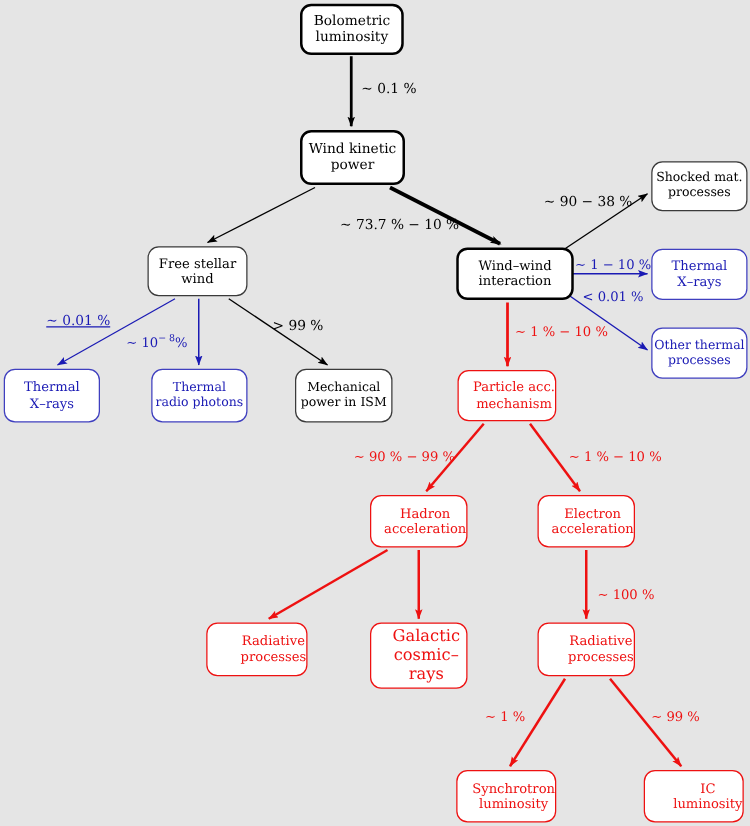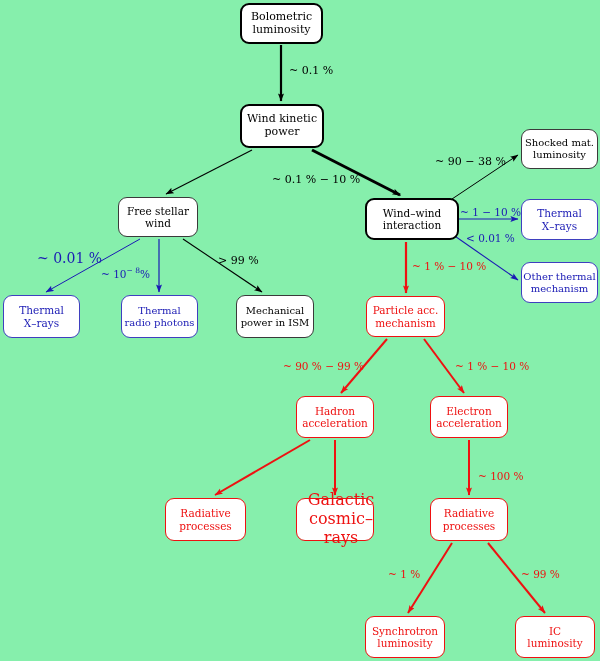--- a/index.html
+++ b/index.html
@@ -1,29 +1,29 @@
 <!DOCTYPE html>
 <html><head>
 <meta charset="utf-8">
 <style>
   html,body{margin:0;padding:0;background:#ffffff;}
   body{width:600px;height:661px;overflow:hidden;
        font-family:"DejaVu Serif","Liberation Serif",serif;}
-  #stage{position:relative;width:600px;height:661px;background:#86efac;}
+  #stage{position:relative;width:600px;height:661px;background:#e5e5e5;}
   svg#edges{position:absolute;left:0;top:0;width:600px;height:661px;}
 
   .node{position:absolute;box-sizing:border-box;display:flex;
         align-items:center;justify-content:center;text-align:center;
         border-radius:9px;background:#ffffff;line-height:1.18;}
   .node span{display:block;white-space:pre-line;}
 
   .n-black{border:2.2px solid #000000;color:#000000;}
   .n-thin  {border:1px solid #3a3a3a;color:#000000;}
   .n-blue {border:1px solid #3f3fbf;color:#1a1ab4;align-items:center;}
-  .n-red  {border:1.6px solid #ee1111;color:#ee1111;}
+  .n-red  {border:1.6px solid #ee1111;color:#ee1111;justify-content:flex-end;}
 
   .lbl{position:absolute;white-space:nowrap;}
   .l-black{color:#000000;}
   .l-blue{color:#1a1ab4;}
   .l-red{color:#ee1111;}
   .lbl sup{font-size:0.72em;vertical-align:super;}
 </style>
 </head>
 <body>
 
@@ -73,29 +73,29 @@
       <div class="node n-thin" style="left: 118px; top: 197px; width: 80px; height: 40px; font-size: 10.5px;">
         <span>Free stellar
 wind</span>
       </div>
       <div class="node n-black" style="left: 365px; top: 198px; width: 94px; height: 42px; font-size: 10.5px;">
         <span>Wind–wind
 interaction</span>
       </div>
       <div class="node n-thin" style="left: 521px; top: 129px; width: 77px; height: 40px; font-size: 10px;">
         <span>Shocked mat.
-luminosity</span>
+processes</span>
       </div>
       <div class="node n-blue" style="left: 521px; top: 199px; width: 77px; height: 41px; font-size: 10.5px;">
         <span>Thermal
 X–rays</span>
       </div>
       <div class="node n-blue" style="left: 521px; top: 262px; width: 77px; height: 41px; font-size: 10px;">
         <span>Other thermal
-mechanism</span>
+processes</span>
       </div>
       <div class="node n-blue" style="left: 3px; top: 295px; width: 77px; height: 43px; font-size: 10.5px;">
         <span>Thermal
 X–rays</span>
       </div>
       <div class="node n-blue" style="left: 121px; top: 295px; width: 77px; height: 43px; font-size: 10px;">
         <span>Thermal
 radio photons</span>
       </div>
       <div class="node n-thin" style="left: 236px; top: 295px; width: 78px; height: 43px; font-size: 10px;">
@@ -111,41 +111,41 @@
 acceleration</span>
       </div>
       <div class="node n-red" style="left: 430px; top: 396px; width: 78px; height: 42px; font-size: 10.5px;">
         <span>Electron
 acceleration</span>
       </div>
       <div class="node n-red" style="left: 165px; top: 498px; width: 81px; height: 43px; font-size: 10.5px;">
         <span>Radiative
 processes</span>
       </div>
-      <div class="node n-red" style="left: 296px; top: 498px; width: 78px; height: 43px; font-size: 16px; padding-left: 12px;">
+      <div class="node n-red" style="left: 296px; top: 498px; width: 78px; height: 53px; font-size: 13px; padding-left: 12px;">
         <span>Galactic
 cosmic–rays</span>
       </div>
       <div class="node n-red" style="left: 430px; top: 498px; width: 78px; height: 43px; font-size: 10.5px;">
         <span>Radiative
 processes</span>
       </div>
       <div class="node n-red" style="left: 365px; top: 616px; width: 80px; height: 42px; font-size: 10.5px;">
         <span>Synchrotron
 luminosity</span>
       </div>
       <div class="node n-red" style="left: 515px; top: 616px; width: 80px; height: 42px; font-size: 10.5px;">
         <span>IC
 luminosity</span>
       </div>
     </div>
   <div id="labels">
       <div class="lbl l-black" style="left: 289px; top: 64px; font-size: 11px;">~ 0.1 %</div>
-      <div class="lbl l-black" style="left: 272px; top: 173px; font-size: 11px;">~ 0.1 % − 10 %</div>
-      <div class="lbl l-blue" style="left: 37px; top: 250px; font-size: 14px;">~ 0.01 %</div>
+      <div class="lbl l-black" style="left: 272px; top: 173px; font-size: 11px;">~ 73.7 % − 10 %</div>
+      <div class="lbl l-blue" style="left: 37px; top: 250px; font-size: 11px; text-decoration: underline;">~ 0.01 %</div>
       <div class="lbl l-blue" style="left: 101px; top: 266px; font-size: 10.5px;">~ 10<sup>− 8</sup>%</div>
       <div class="lbl l-black" style="left: 218px; top: 254px; font-size: 11px;">&gt; 99 %</div>
       <div class="lbl l-black" style="left: 435px; top: 155px; font-size: 11px;">~ 90 − 38 %</div>
       <div class="lbl l-blue" style="left: 460px; top: 206px; font-size: 10.5px;">~ 1 − 10 %</div>
       <div class="lbl l-blue" style="left: 466px; top: 232px; font-size: 10.5px;">&lt; 0.01 %</div>
       <div class="lbl l-red" style="left: 412px; top: 260px; font-size: 10.5px;">~ 1 % − 10 %</div>
       <div class="lbl l-red" style="left: 283px; top: 360px; font-size: 10.5px;">~ 90 % − 99 %</div>
       <div class="lbl l-red" style="left: 455px; top: 360px; font-size: 10.5px;">~ 1 % − 10 %</div>
       <div class="lbl l-red" style="left: 478px; top: 470px; font-size: 10.5px;">~ 100 %</div>
       <div class="lbl l-red" style="left: 388px; top: 568px; font-size: 10.5px;">~ 1 %</div>

